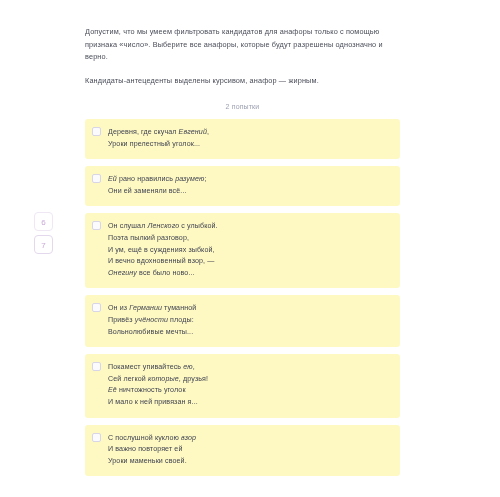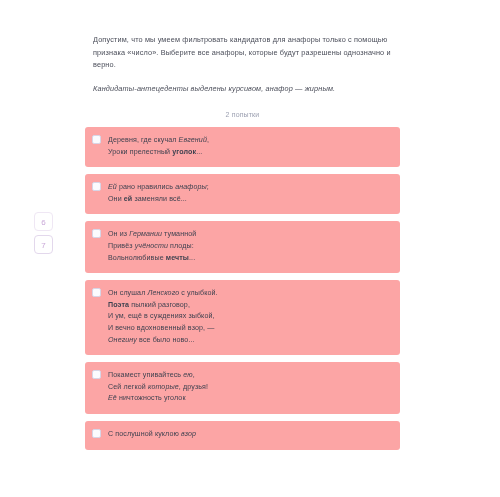--- a/index.html
+++ b/index.html
@@ -49,38 +49,38 @@
     width: 315px;
   }
 
   .intro {
     font-size: 7.3px;
     line-height: 12.5px;
     color: #4a4d59;
     padding-top: 26px;
     letter-spacing: 0.02em;
   }
-  .intro p { margin: 8px; }
-  .intro .p2 { margin-top: 11px; font-style: italic; }
+  .intro p { margin: 0; }
+  .intro .p2 { margin-top: 11px; }
 
   .attempts {
     text-align: center;
     font-size: 7px;
     color: #9b9fb0;
     margin-top: 16px;
     letter-spacing: 0.02em;
   }
 
   
   .options {
     margin-top: 9px;
   }
   .option {
     position: relative;
-    background: #fca5a5;
+    background: #fef9c3;
     border-radius: 3px;
     padding: 8px 9px 9px 23px;
     margin-bottom: 7px;
     box-sizing: border-box;
   }
   .checkbox {
     position: absolute;
     left: 7px;
     top: 8px;
     width: 9px;
@@ -91,21 +91,21 @@
     box-sizing: border-box;
   }
   .lines {
     font-size: 7.1px;
     line-height: 11.6px;
     color: #3f4250;
     letter-spacing: 0.015em;
   }
   .lines .ln { white-space: nowrap; }
   .lines i { font-style: italic; }
-  .lines b { font-weight: bold; margin-top: 11px; }
+  .lines b { font-weight: normal; margin-top: 11px; }
 </style>
 </head>
 <body>
 
 <div class="rail">
   <div class="badge badge-1">6</div>
   <div class="badge badge-2">7</div>
 </div>
 
 <div class="content">
@@ -121,51 +121,54 @@
       <div class="option">
         <span class="checkbox"></span>
         <div class="lines">
           <div class="ln"><span>Деревня, где скучал </span><i>Евгений</i><span>,</span></div>
           <div class="ln"><span>Уроки прелестный </span><b>уголок</b><span>...</span></div>
         </div>
       </div>
       <div class="option">
         <span class="checkbox"></span>
         <div class="lines">
-          <div class="ln"><i>Ей</i><span> рано нравились </span><i>анафоры</i><span>;</span></div>
+          <div class="ln"><i>Ей</i><span> рано нравились </span><i>разумею</i><span>;</span></div>
           <div class="ln"><span>Они </span><b>ей</b><span> заменяли всё...</span></div>
-        </div>
-      </div>
-      <div class="option">
-        <span class="checkbox"></span>
-        <div class="lines">
-          <div class="ln"><span>Он из </span><i>Германии</i><span> туманной</span></div>
-          <div class="ln"><span>Привёз </span><i>учёности</i><span> плоды:</span></div>
-          <div class="ln"><span>Вольнолюбивые </span><b>мечты</b><span>...</span></div>
         </div>
       </div>
       <div class="option">
         <span class="checkbox"></span>
         <div class="lines">
           <div class="ln"><span>Он слушал </span><i>Ленского</i><span> с улыбкой.</span></div>
           <div class="ln"><b>Поэта</b><span> пылкий разговор,</span></div>
           <div class="ln"><span>И ум, ещё в суждениях зыбкой,</span></div>
           <div class="ln"><span>И вечно вдохновенный взор, —</span></div>
           <div class="ln"><i>Онегину</i><span> все было ново...</span></div>
         </div>
       </div>
       <div class="option">
         <span class="checkbox"></span>
         <div class="lines">
+          <div class="ln"><span>Он из </span><i>Германии</i><span> туманной</span></div>
+          <div class="ln"><span>Привёз </span><i>учёности</i><span> плоды:</span></div>
+          <div class="ln"><span>Вольнолюбивые </span><b>мечты</b><span>...</span></div>
+        </div>
+      </div>
+      <div class="option">
+        <span class="checkbox"></span>
+        <div class="lines">
           <div class="ln"><span>Покамест упивайтесь </span><i>ею</i><span>,</span></div>
           <div class="ln"><span>Сей легкой </span><i>которые</i><span>, друзья!</span></div>
           <div class="ln"><i>Её</i><span> ничтожность уголок</span></div>
+          <div class="ln"><span>И мало к </span><b>ней</b><span> привязан я...</span></div>
         </div>
       </div>
       <div class="option">
         <span class="checkbox"></span>
         <div class="lines">
           <div class="ln"><span>С послушной куклою </span><i>взор</i></div>
+          <div class="ln"><span>И важно повторяет ей</span></div>
+          <div class="ln"><span>Уроки маменьки своей.</span></div>
         </div>
       </div>
     </div>
 
 </div>
 
 </body></html>

